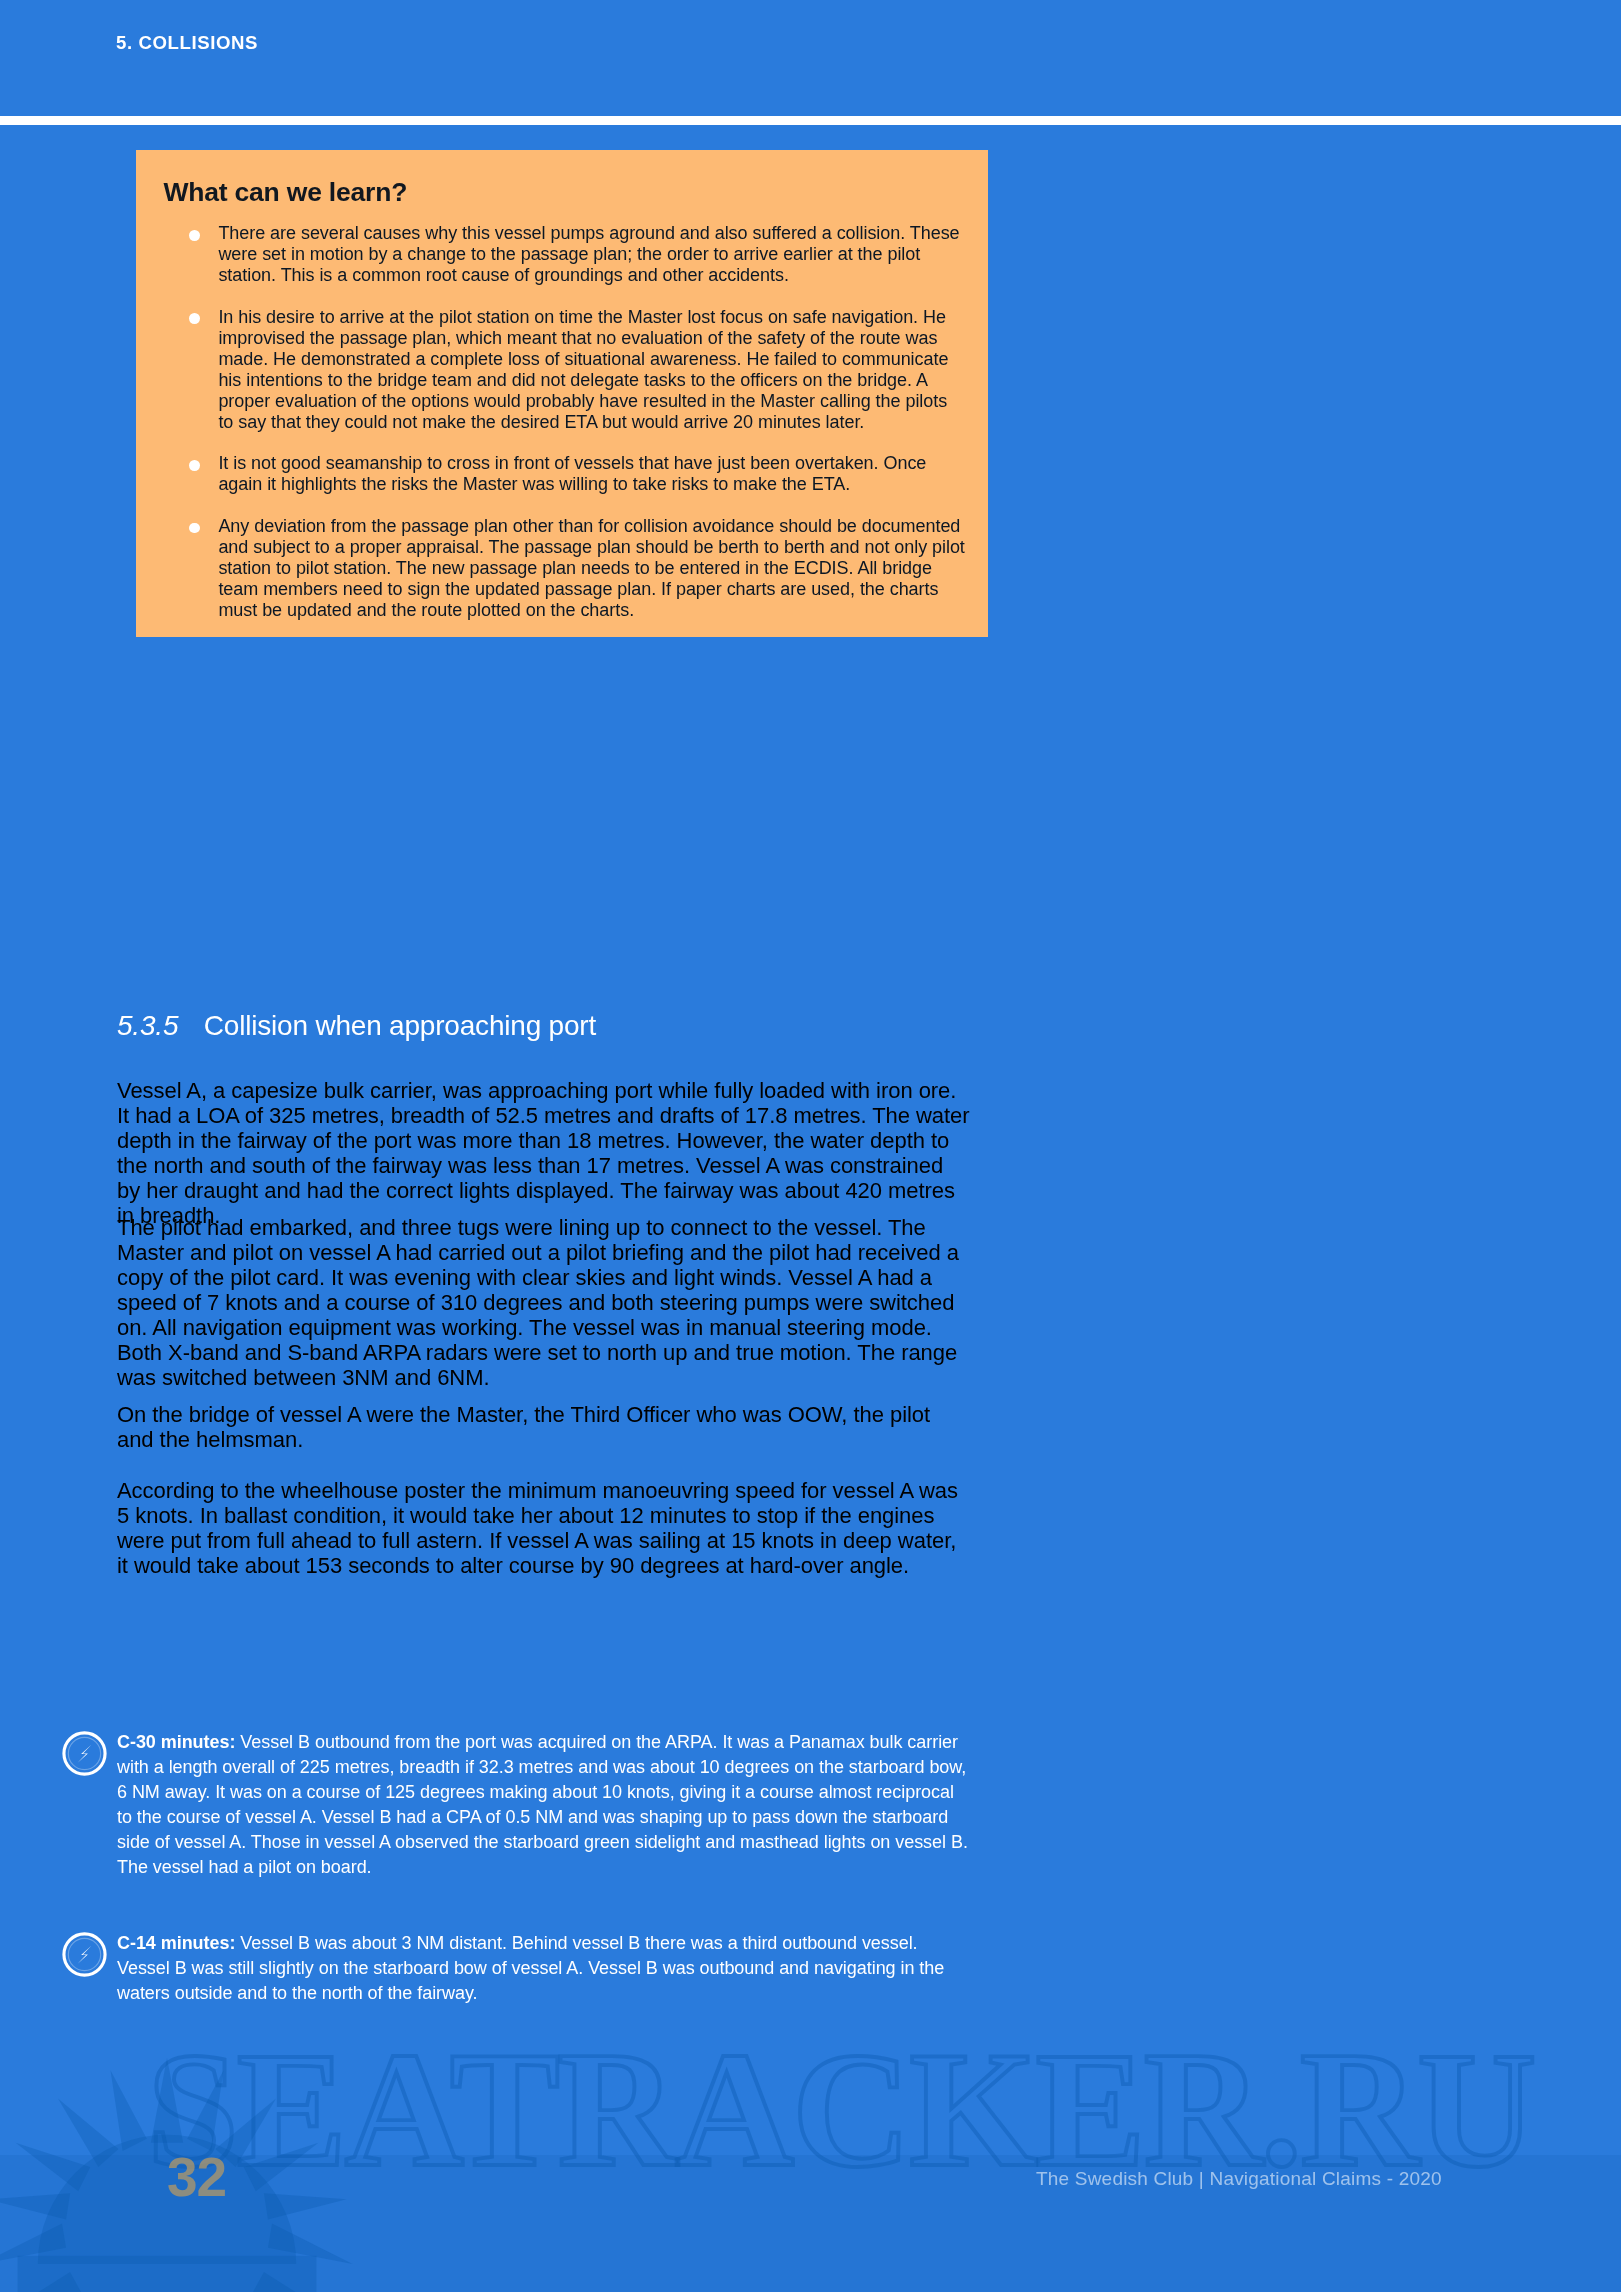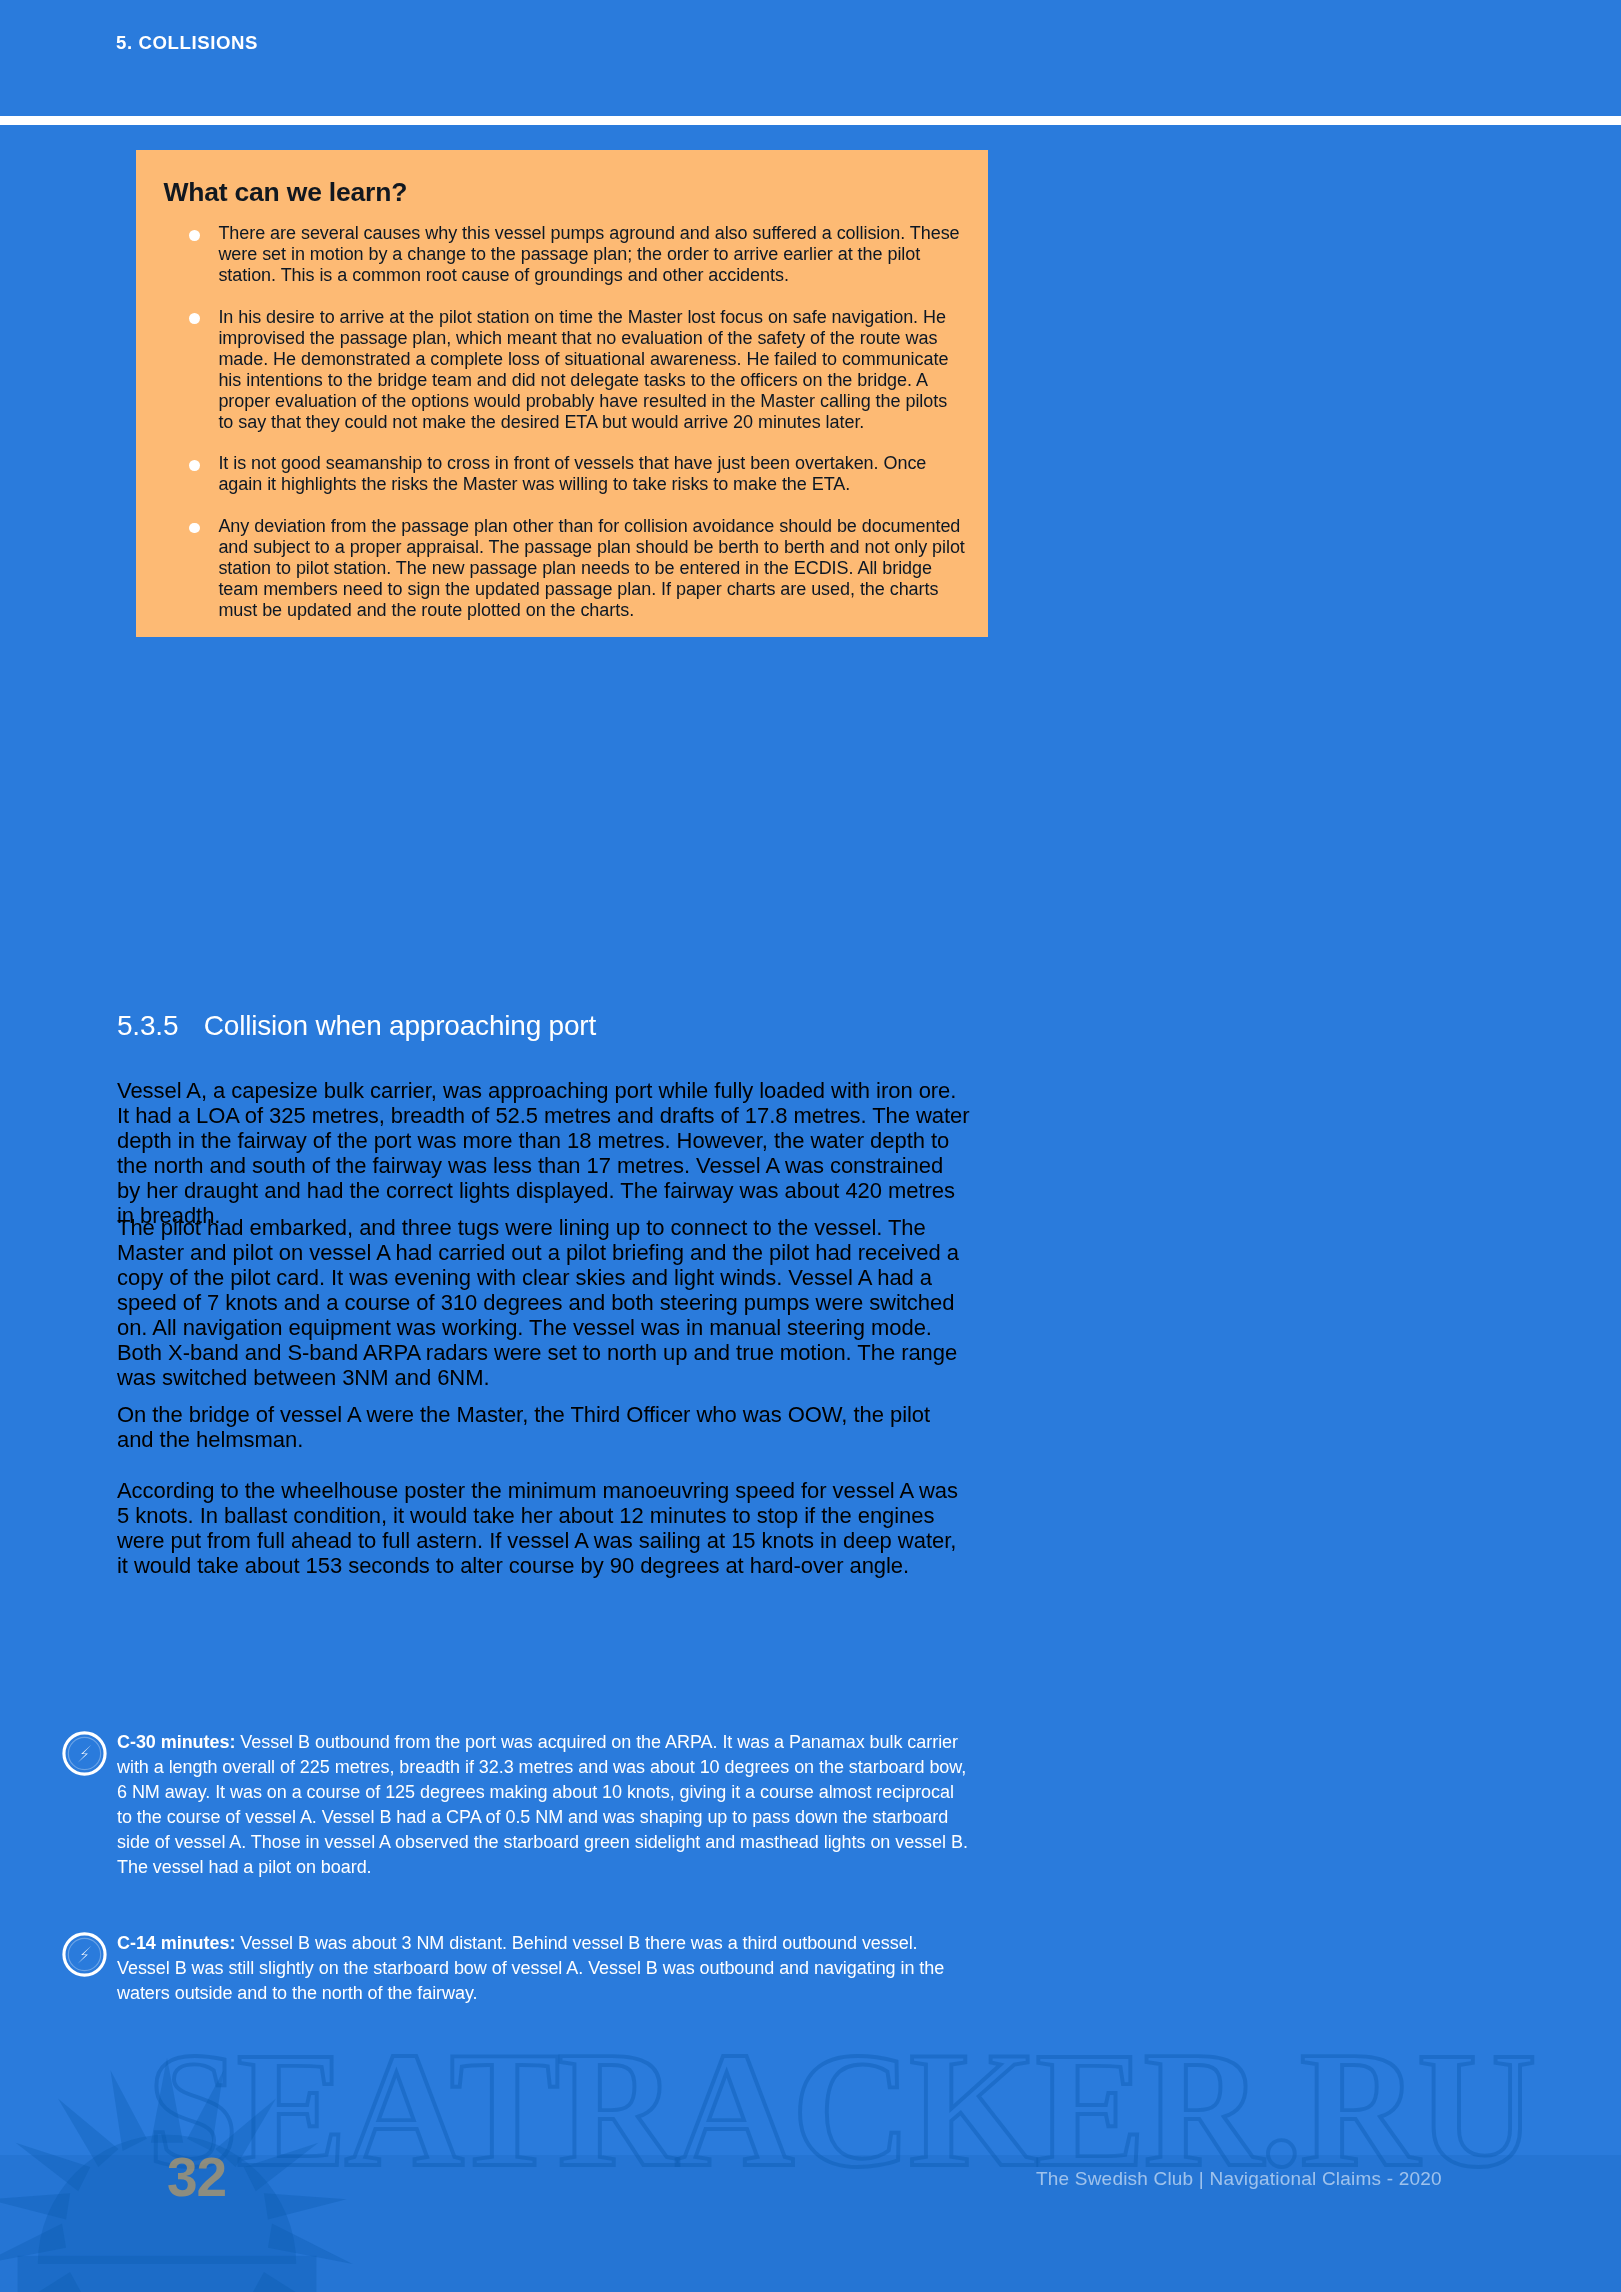--- a/index.html
+++ b/index.html
@@ -127,21 +127,21 @@
     position: absolute;
     left: 117px;
     top: 1010px;
     z-index: 8;
     color: #ffffff;
     font-size: 28px;
     font-weight: 400;
     letter-spacing: -0.2px;
     white-space: nowrap;
   }
-  .section-heading .num { margin-right: 25.5px; }
+  .section-heading .num { margin-right: 25.5px; font-style: italic; }
 
   
   .body-block {
     position: absolute;
     left: 117px;
     width: 853px;
     z-index: 8;
     color: #000000;
     font-size: 22px;
     line-height: 25px;

